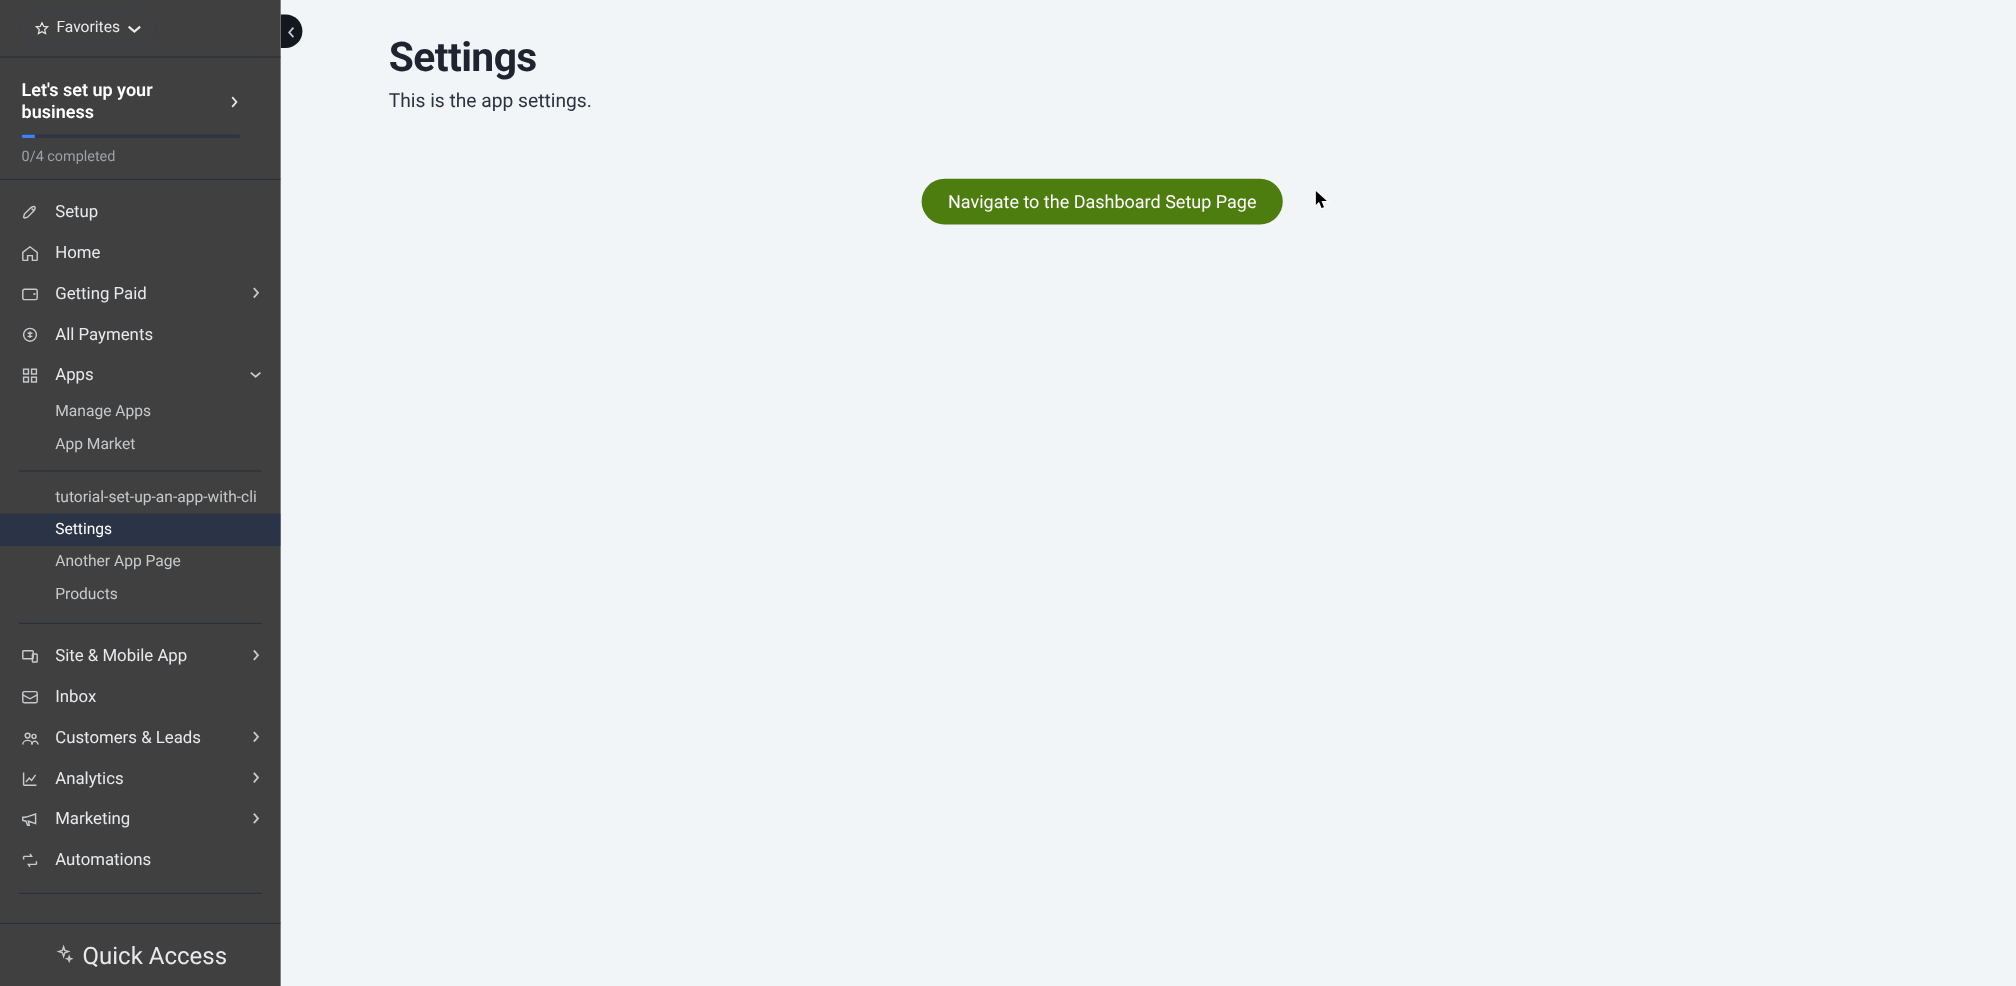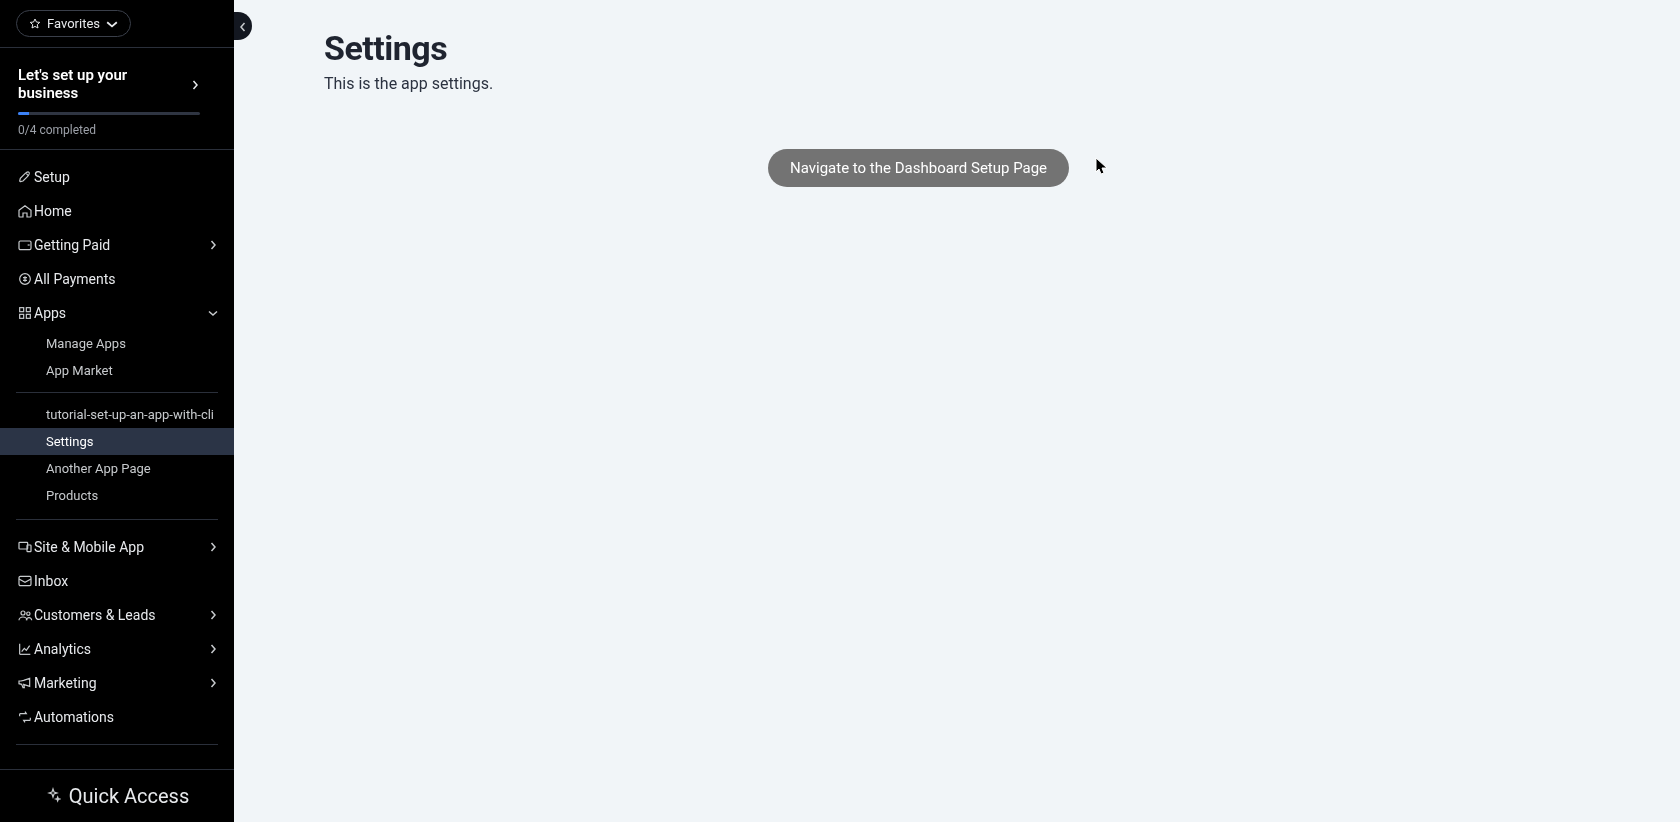--- a/index.html
+++ b/index.html
@@ -15,21 +15,21 @@
       background: #f1f5f8;
     }
     .app {
       display: flex;
       width: 100%;
       height: 100%;
     }
     .sidebar {
       width: 234px;
       height: 100%;
-      background: #000000;
+      background: #404040;
       color: #e7e9ec;
       display: flex;
       flex-direction: column;
       position: relative;
     }
     .collapse-handle {
       position: absolute;
       top: 12px;
       left: 234px;
       width: 18px;
@@ -112,20 +112,21 @@
     }
     .nav::-webkit-scrollbar { width: 6px; }
     .nav::-webkit-scrollbar-thumb { background: #2a2f3a; border-radius: 3px; }
     .nav-item {
       display: flex;
       align-items: center;
       padding: 9px 16px;
       font-size: 14px;
       color: #e7e9ec;
       cursor: pointer;
+      gap: 12px;
     }
     .nav-item .icon {
       width: 18px;
       display: flex;
       align-items: center;
       justify-content: center;
       color: #c7cacd;
     }
     .nav-item .icon svg { width: 16px; height: 16px; }
     .nav-item .label { flex: 1; }
@@ -184,21 +185,21 @@
       letter-spacing: -0.5px;
     }
     .page-subtitle {
       font-size: 16px;
       color: #2b3240;
       margin-top: 6px;
     }
     .navigate-btn {
       margin-top: 56px;
       margin-left: 444px;
-      background: #737373;
+      background: #4d7c0f;
       color: #fff;
       font-size: 15px;
       padding: 10px 22px;
       border: none;
       border-radius: 20px;
       cursor: pointer;
       position: relative;
     }
     .cursor {
       position: absolute;

